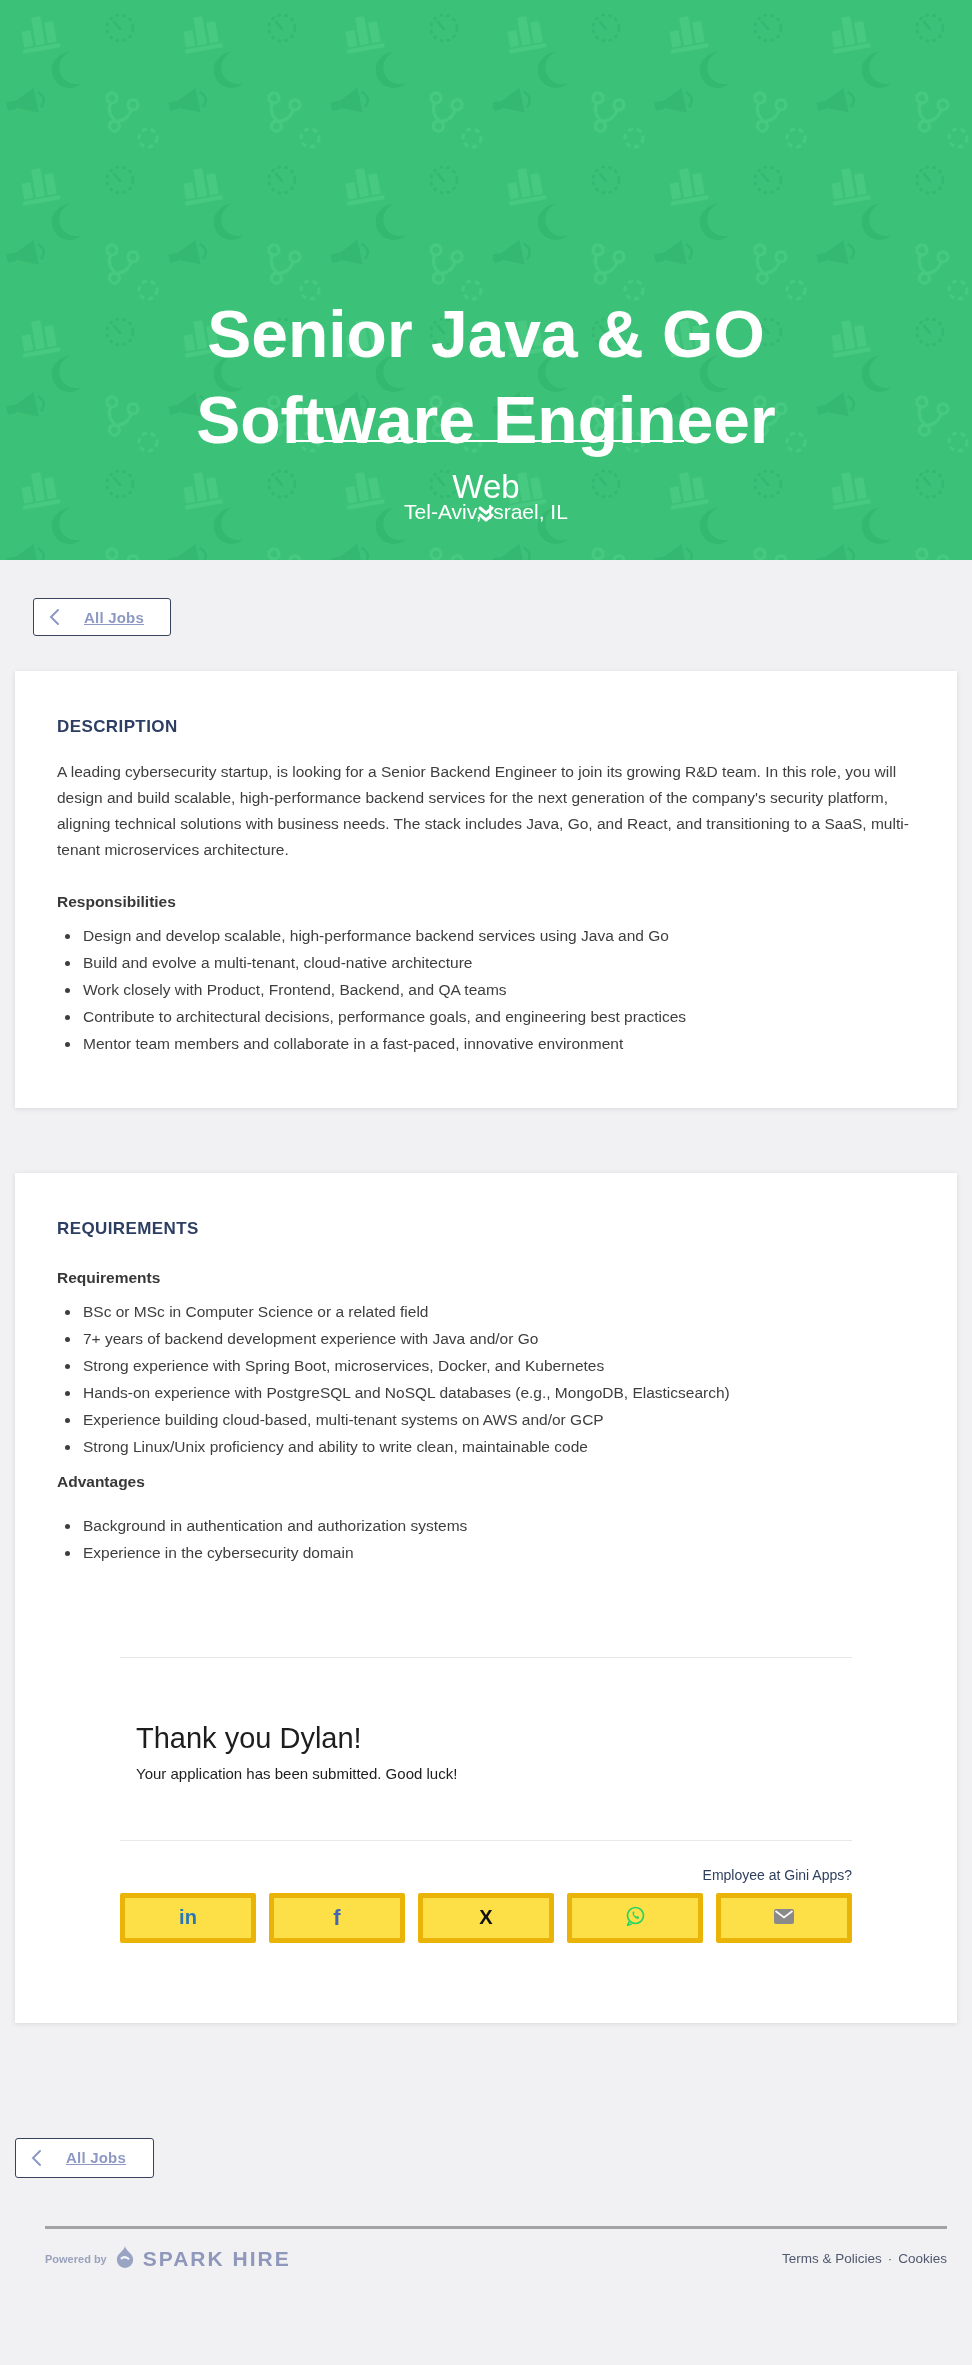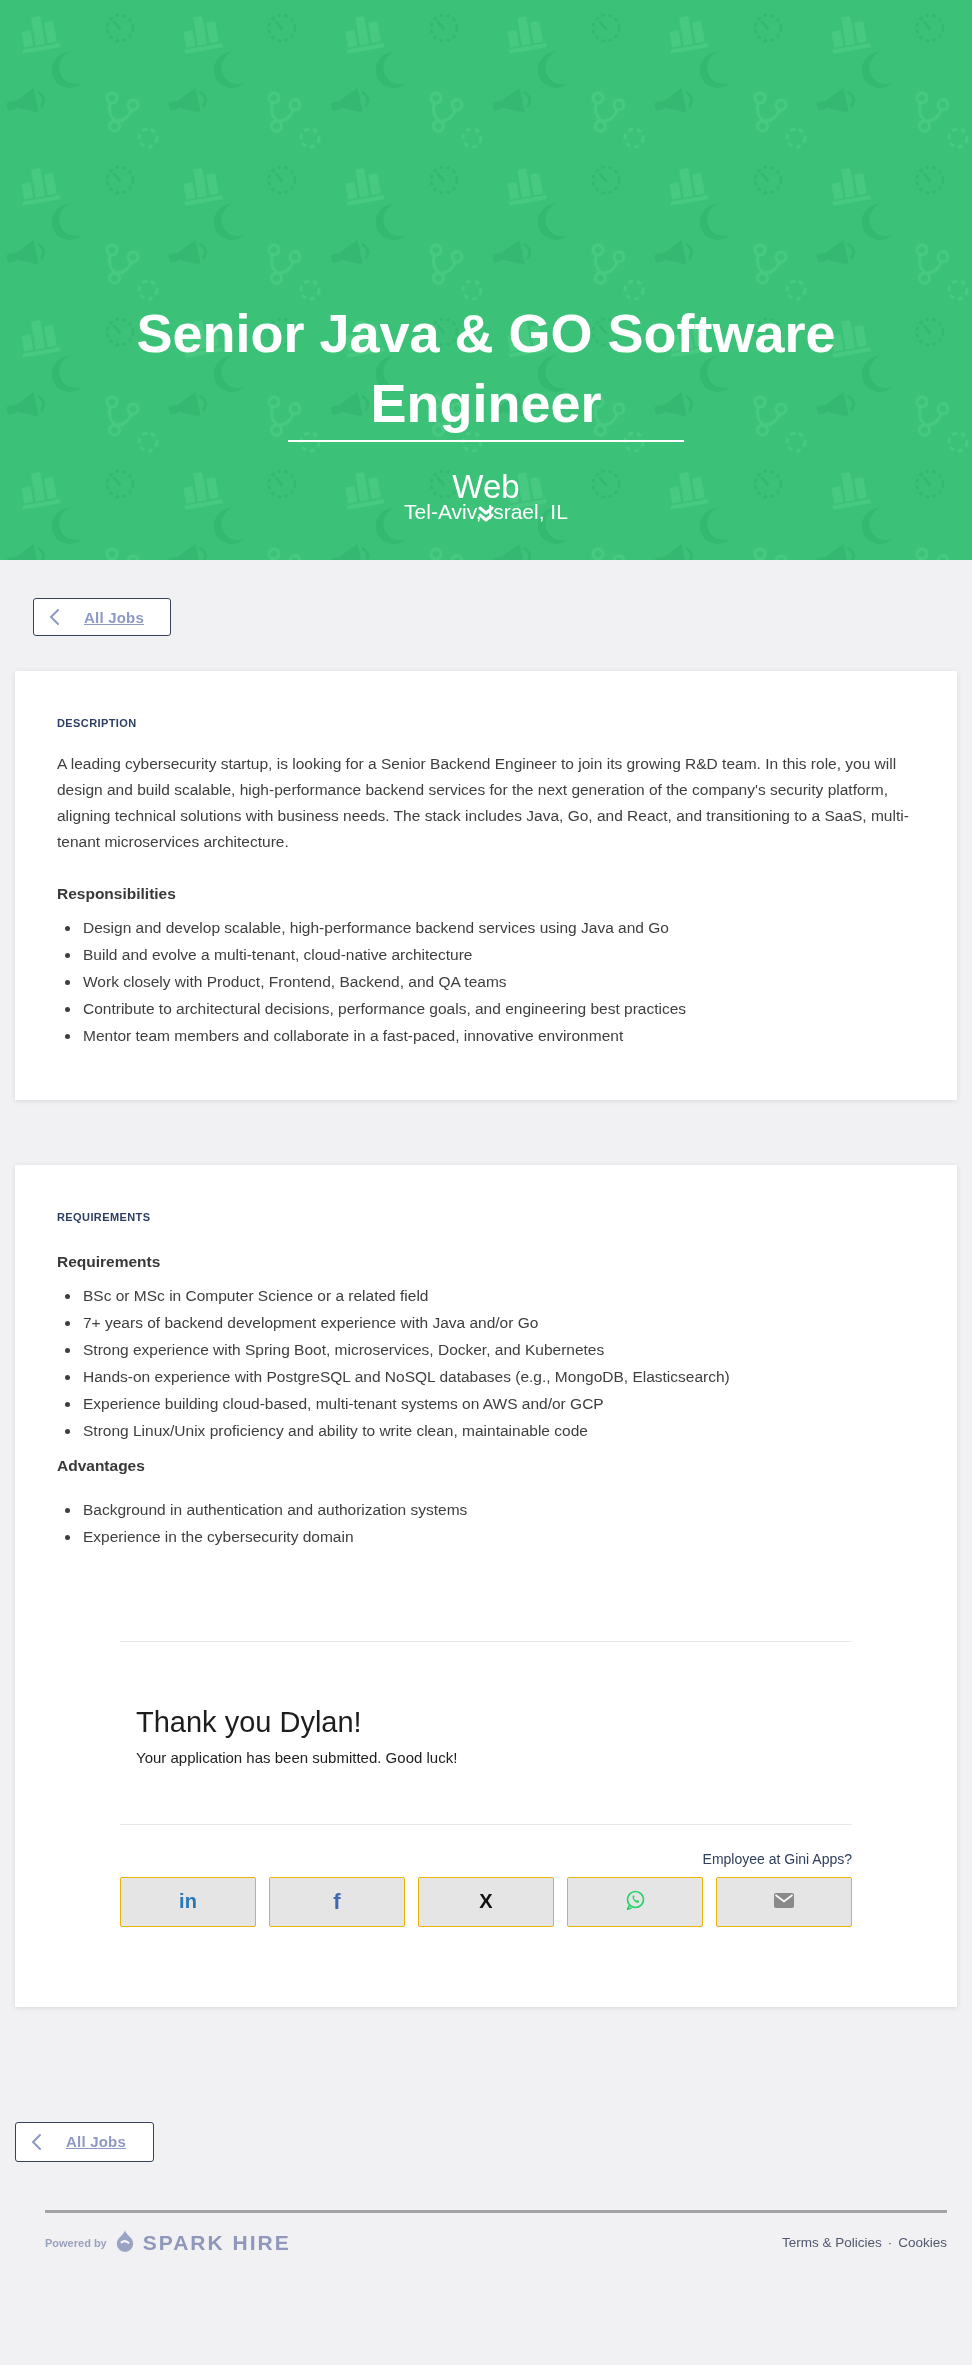--- a/index.html
+++ b/index.html
@@ -7,22 +7,22 @@
   .page { width:972px; height:2365px; margin:0 auto; background:#f1f1f3; position:relative; overflow:hidden; }
 
   
   .hero { position:relative; width:100%; height:560px; background:#3cc278; overflow:hidden; }
   .hero-pattern { position:absolute; inset:0; width:100%; height:100%; }
   .logo-card { position:absolute; top:8px; left:50%; transform:translateX(-50%);
     width:200px; height:190px; background:#fff; box-shadow:0 1px 4px rgba(0,0,0,.15);
     display:flex; flex-direction:column; align-items:center; }
   .logo-mark { margin-top:17px; width:94px; height:94px; }
   .logo-text { margin-top:14px; font-size:33px; font-weight:700; letter-spacing:-0.5px; color:#232850; }
-  .job-title { position:absolute; top:298px; left:50%; transform:translateX(-50%);
-    width:800px; text-align:center; color:#fff; font-size:54px; line-height:1.3; font-weight:700; }
+  .job-title { position:absolute; top:292px; left:50%; transform:translateX(-50%);
+    width:800px; text-align:center; color:#fff; font-size:66px; line-height:1.3; font-weight:700; }
   .title-divider { position:absolute; top:440px; left:50%; transform:translateX(-50%);
     width:396px; border-top:2px solid #fff; }
   .department { position:absolute; top:468px; width:100%; text-align:center;
     color:#fff; font-size:33px; font-weight:300; }
   .chevron-wrap { position:absolute; top:506px; width:100%; text-align:center; line-height:0; }
   .location { position:absolute; top:500px; width:100%; text-align:center; color:#fff; font-size:21px; font-weight:400; }
 
   
   .nav-row { padding-left:33px; margin-top:38px; }
   .nav-row.bottom { padding-left:15px; margin-top:115px; }
@@ -30,37 +30,37 @@
     width:138px; height:38px; background:#fff; border:1px solid #37435e; border-radius:3px;
     cursor:pointer; padding:0 0 0 14px; }
   .nav-row.bottom .all-jobs-btn { width:139px; height:40px; }
   .all-jobs-btn .back-icon { display:inline-flex; margin-right:24px; }
   .all-jobs-btn .lbl { font-size:15px; font-weight:700; color:#8d99c4; letter-spacing:.2px;text-decoration:underline; }
 
   
   .card { margin:35px 15px 0 15px; background:#fff; box-shadow:0 1px 5px rgba(0,0,0,.10);
     padding:46px 42px 50px 42px; }
   .card.requirements { margin-top:65px; padding-bottom:80px; }
-  .card h2 { font-size:11px; font-weight:700; color:#2d3e63; letter-spacing:.4px; }
+  .card h2 { font-size:17px; font-weight:700; color:#2d3e63; letter-spacing:.4px; }
   .card h3 { margin-top:30px; font-size:15.5px; font-weight:700; color:#383838; }
   .card h3.tight { margin-top:12px; }
   .card p.body { margin-top:22px; font-size:15.5px; line-height:1.68; color:#3e3e3e; }
   .card ul { margin-top:12px; padding-left:24px; list-style:disc outside; }
   .card ul.adv { margin-top:22px; }
   .card ul li { font-size:15.5px; line-height:1.74; color:#3e3e3e; padding-left:2px; }
 
   
   .thanks { margin:90px 63px 0 63px; border-top:1px solid #e8e8e8; border-bottom:1px solid #e8e8e8;
     padding:64px 16px 58px 16px; }
   .thanks-title { font-size:29px; font-weight:400; color:#1d1d1d; }
   .thanks-sub { margin-top:10px; font-size:15px; color:#1d1d1d; }
 
   .employee-q { margin:26px 63px 0 63px; text-align:right; font-size:14px; color:#2e3f5c; }
   .share-row { margin:10px 63px 0 63px; display:flex; gap:13px; }
-  .share-btn { flex:1; height:50px; background:#e5e5e5; border:1px solid #eab308; border-radius:2px;
+  .share-btn { flex:1; height:50px; background:#fde047; border:5px solid #eab308; border-radius:2px;
     display:flex; align-items:center; justify-content:center; cursor:pointer; }
   .share-btn .txt-icon { font-size:20px; font-weight:700; }
   .txt-icon.linkedin { color:#2977b5; }
   .txt-icon.facebook { color:#4267b2; font-size:22px; }
   .txt-icon.xcorp { color:#111; }
 
   
   footer { margin:48px 25px 0 45px; border-top:3px solid #a3a3a3; padding-top:16px;
     display:flex; justify-content:space-between; align-items:center; }
   .powered { display:flex; align-items:center; gap:8px; }

